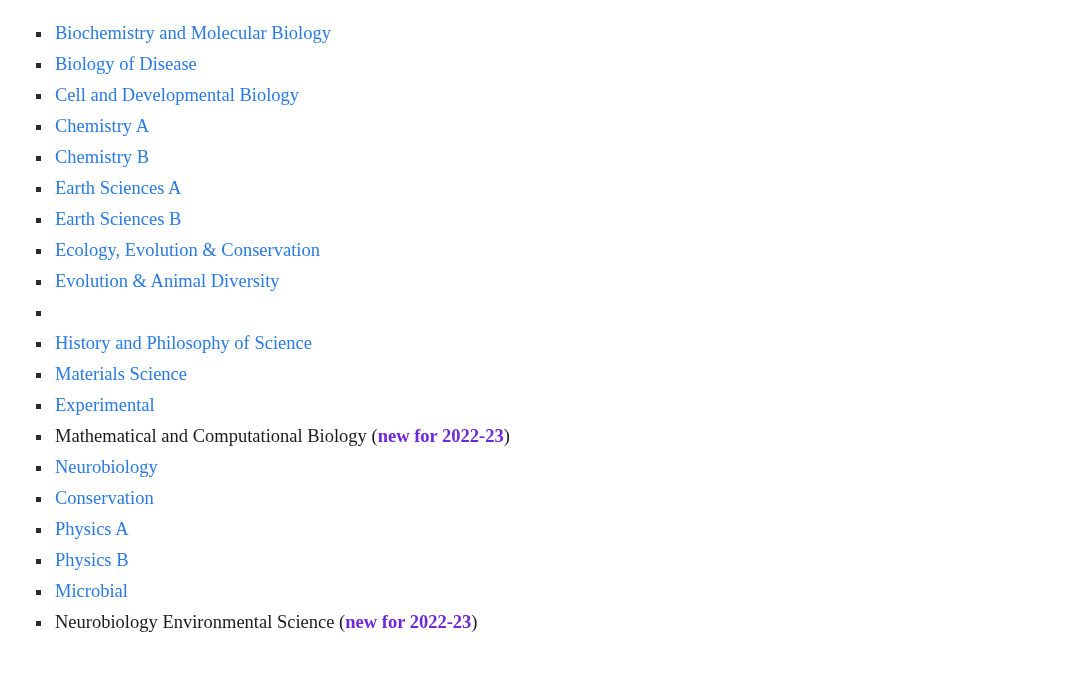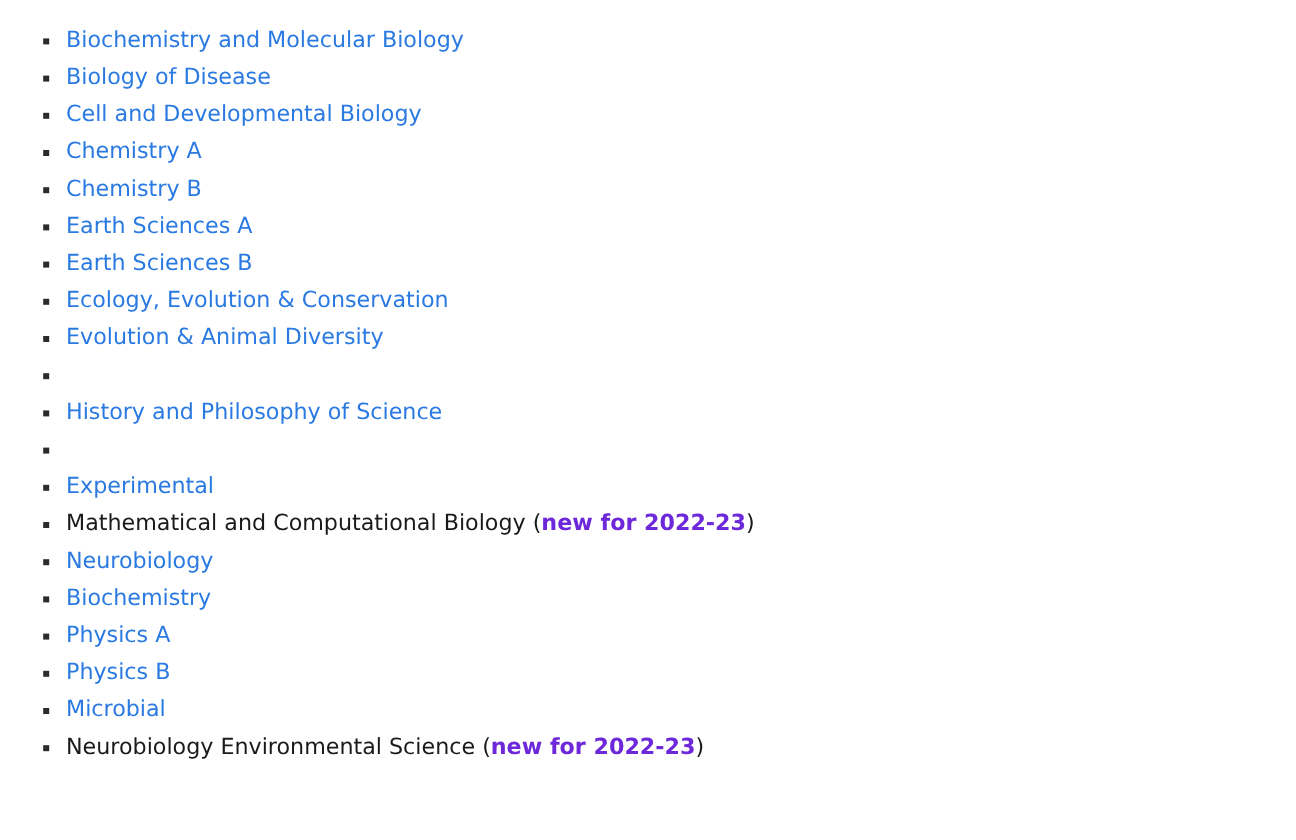--- a/index.html
+++ b/index.html
@@ -15,20 +15,21 @@
     font-family: "DejaVu Sans", "Liberation Sans", sans-serif;
     -webkit-font-smoothing: antialiased;
   }
 
   .page {
     box-sizing: border-box;
     width: 1080px;
     height: 700px;
     padding: 18px 0 0 0;
     background: #ffffff;
+    font-family: Liberation Serif, serif;
   }
 
   ul.subject-list {
     list-style: none;
     margin: 0;
     padding: 0;
   }
 
   li.subject-item {
     position: relative;
@@ -77,23 +78,23 @@
       <li class="subject-item"><span class="bullet"></span><a class="subject-link" href="#">Biology of Disease</a></li>
       <li class="subject-item"><span class="bullet"></span><a class="subject-link" href="#">Cell and Developmental Biology</a></li>
       <li class="subject-item"><span class="bullet"></span><a class="subject-link" href="#">Chemistry A</a></li>
       <li class="subject-item"><span class="bullet"></span><a class="subject-link" href="#">Chemistry B</a></li>
       <li class="subject-item"><span class="bullet"></span><a class="subject-link" href="#">Earth Sciences A</a></li>
       <li class="subject-item"><span class="bullet"></span><a class="subject-link" href="#">Earth Sciences B</a></li>
       <li class="subject-item"><span class="bullet"></span><a class="subject-link" href="#">Ecology, Evolution &amp; Conservation</a></li>
       <li class="subject-item"><span class="bullet"></span><a class="subject-link" href="#">Evolution &amp; Animal Diversity</a></li>
       <li class="subject-item"><span class="bullet"></span></li>
       <li class="subject-item"><span class="bullet"></span><a class="subject-link" href="#">History and Philosophy of Science</a></li>
-      <li class="subject-item"><span class="bullet"></span></li>
+      <li class="subject-item"><span class="bullet"></span><a class="subject-link" href="#">Materials Science</a></li>
       <li class="subject-item"><span class="bullet"></span><a class="subject-link" href="#">Experimental</a></li>
       <li class="subject-item"><span class="bullet"></span><span class="subject-text"><span>Mathematical and Computational Biology (</span><strong class="tag">new for 2022-23</strong><span>)</span></span></li>
       <li class="subject-item"><span class="bullet"></span><a class="subject-link" href="#">Neurobiology</a></li>
-      <li class="subject-item"><span class="bullet"></span><a class="subject-link" href="#">Biochemistry</a></li>
+      <li class="subject-item"><span class="bullet"></span><a class="subject-link" href="#">Conservation</a></li>
       <li class="subject-item"><span class="bullet"></span><a class="subject-link" href="#">Physics A</a></li>
       <li class="subject-item"><span class="bullet"></span><a class="subject-link" href="#">Physics B</a></li>
       <li class="subject-item"><span class="bullet"></span><a class="subject-link" href="#">Microbial</a></li>
       <li class="subject-item"><span class="bullet"></span><span class="subject-text"><span>Neurobiology Environmental Science (</span><strong class="tag">new for 2022-23</strong><span>)</span></span></li>
     </ul>
 </div>
 
 </body></html>

